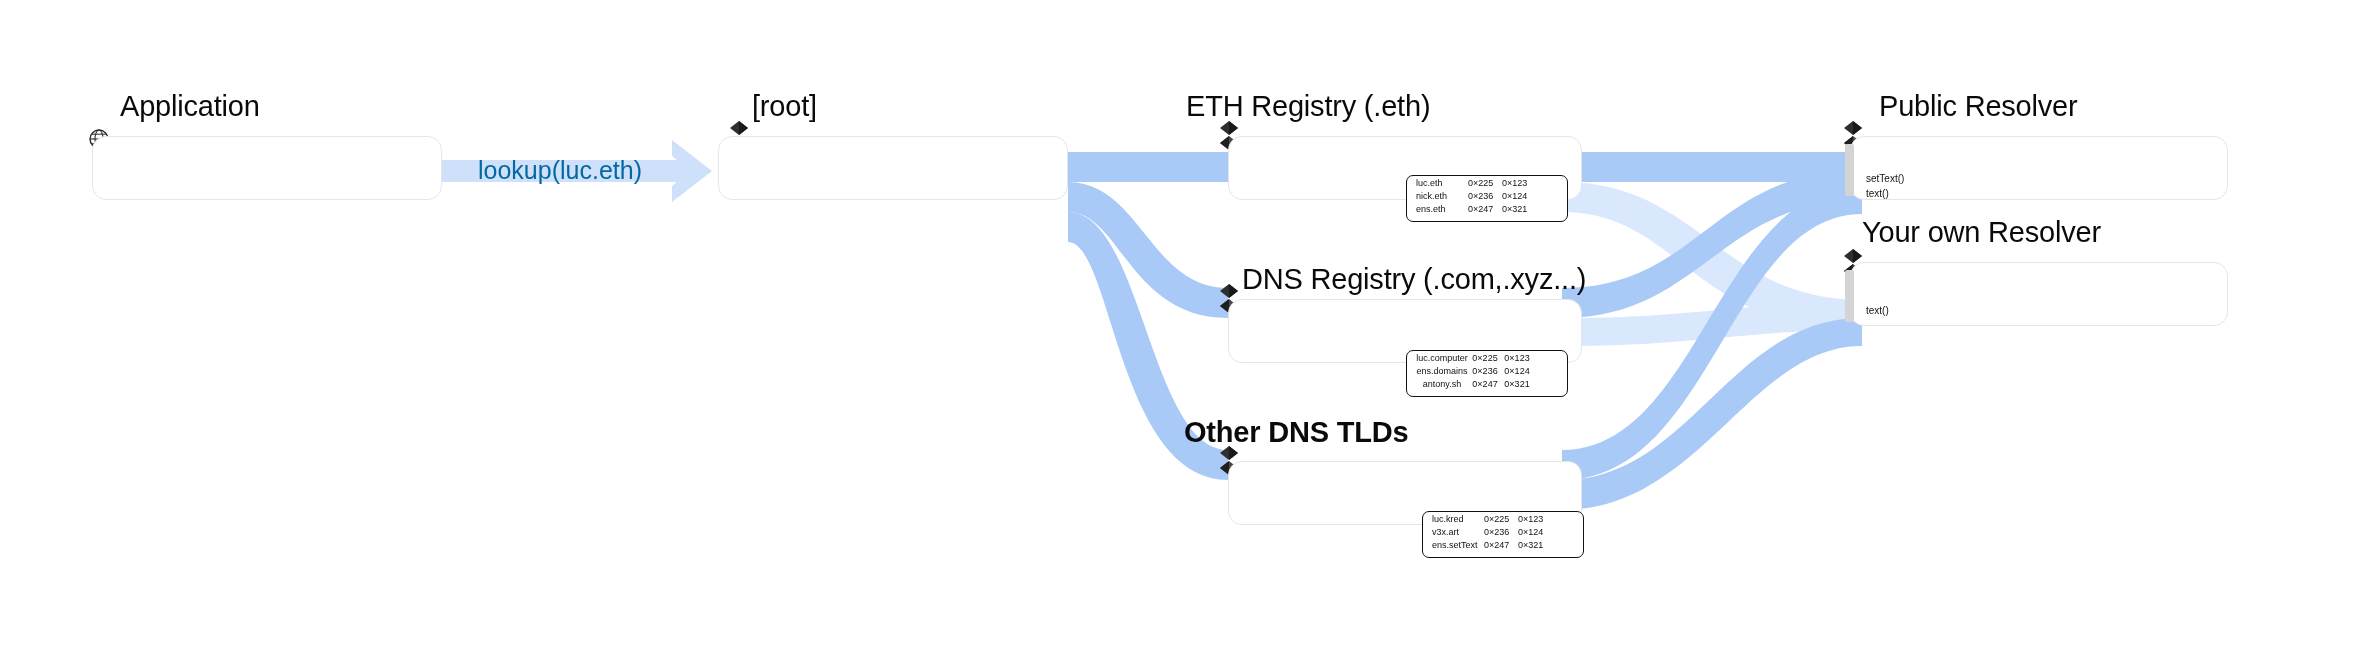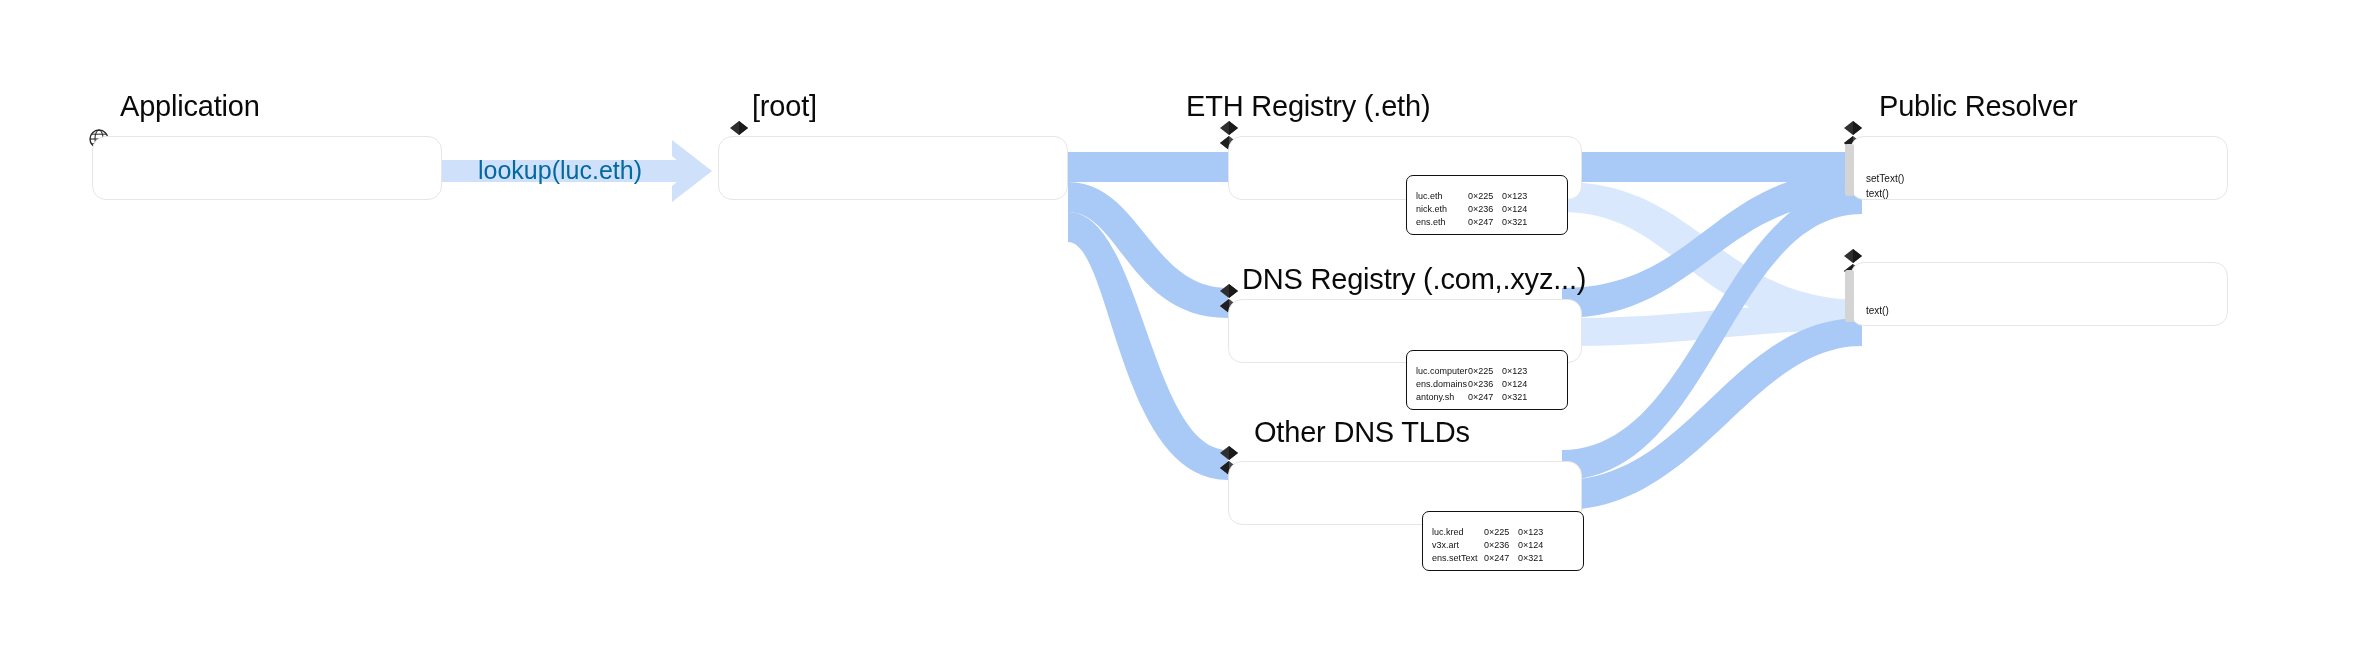--- a/index.html
+++ b/index.html
@@ -60,21 +60,21 @@
   }
   .globe-icon svg { display: block; }
 
   
   .record-table {
     position: absolute;
     box-sizing: border-box;
     background: #ffffff;
     border: 1.5px solid #111111;
     border-radius: 7px;
-    padding: 14px 8px 6px 9px;
+    padding: 1px 8px 6px 9px;
     font-size: 9px;
     line-height: 1.42;
     color: #111111;
     z-index: 5;
   }
   .record-row {
     display: flex;
     white-space: nowrap;
   }
   .record-name  { width: 52px; }
@@ -215,39 +215,39 @@
   <div class="node-title" style="left:1242px; top:255px;margin-top:10px;">DNS Registry (.com,.xyz...)</div>
   <div class="contract-icon" style="left:1216px; top:283px;">
     <svg viewBox="0 0 26 34" width="26" height="34">
       <path d="M13 1 L22 8 L13 15 L4 8 Z" fill="#2f2f2f"></path>
       <path d="M13 1 L22 8 L13 15 Z" fill="#1a1a1a"></path>
       <path d="M13 16 L22 23 L13 30 L4 23 Z" fill="#4a4a4a"></path>
       <path d="M13 16 L4 23 L13 30 Z" fill="#1f1f1f"></path>
     </svg>
   </div>
   <div class="node" style="left:1228px; top:299px; width:354px; height:64px;"></div>
-  <div class="record-table" style="left:1406px; top:350px; width:162px;">
+  <div class="record-table" style="left:1406px; top:350px; width:162px;text-align:center;">
     <div class="record-row">
       <span class="record-name">luc.computer</span>
       <span class="record-node">0×225</span>
       <span class="record-owner">0×123</span>
     </div>
     <div class="record-row">
       <span class="record-name">ens.domains</span>
       <span class="record-node">0×236</span>
       <span class="record-owner">0×124</span>
     </div>
     <div class="record-row">
       <span class="record-name">antony.sh</span>
       <span class="record-node">0×247</span>
       <span class="record-owner">0×321</span>
     </div>
   </div>
 
-  <div class="node-title" style="left:1254px; top:418px;">Other DNS TLDs</div>
+  <div class="node-title" style="left:1184px; top:418px;font-weight:bold;">Other DNS TLDs</div>
   <div class="contract-icon" style="left:1216px; top:445px;">
     <svg viewBox="0 0 26 34" width="26" height="34">
       <path d="M13 1 L22 8 L13 15 L4 8 Z" fill="#2f2f2f"></path>
       <path d="M13 1 L22 8 L13 15 Z" fill="#1a1a1a"></path>
       <path d="M13 16 L22 23 L13 30 L4 23 Z" fill="#4a4a4a"></path>
       <path d="M13 16 L4 23 L13 30 Z" fill="#1f1f1f"></path>
     </svg>
   </div>
   <div class="node" style="left:1228px; top:461px; width:354px; height:64px;"></div>
   <div class="record-table" style="left:1406px; top:511px; width:162px;margin-left:16px;">
@@ -277,20 +277,21 @@
       <path d="M13 16 L4 23 L13 30 Z" fill="#1f1f1f"></path>
     </svg>
   </div>
   <div class="node" style="left:1850px; top:136px; width:378px; height:64px;"></div>
   <div class="gray-handle" style="left:1845px; top:144px; height:52px;"></div>
   <div class="method-list" style="left:1866px; top:172px;">
     <div>setText()</div>
     <div>text()</div>
   </div>
 
+  <div class="node-title" style="left:1862px; top:218px;">Your own Resolver</div>
   <div class="contract-icon" style="left:1840px; top:248px;">
     <svg viewBox="0 0 26 34" width="26" height="34">
       <path d="M13 1 L22 8 L13 15 L4 8 Z" fill="#2f2f2f"></path>
       <path d="M13 1 L22 8 L13 15 Z" fill="#1a1a1a"></path>
       <path d="M13 16 L22 23 L13 30 L4 23 Z" fill="#4a4a4a"></path>
       <path d="M13 16 L4 23 L13 30 Z" fill="#1f1f1f"></path>
     </svg>
   </div>
   <div class="node" style="left:1850px; top:262px; width:378px; height:64px;"></div>
   <div class="gray-handle" style="left:1845px; top:270px; height:52px;"></div>

